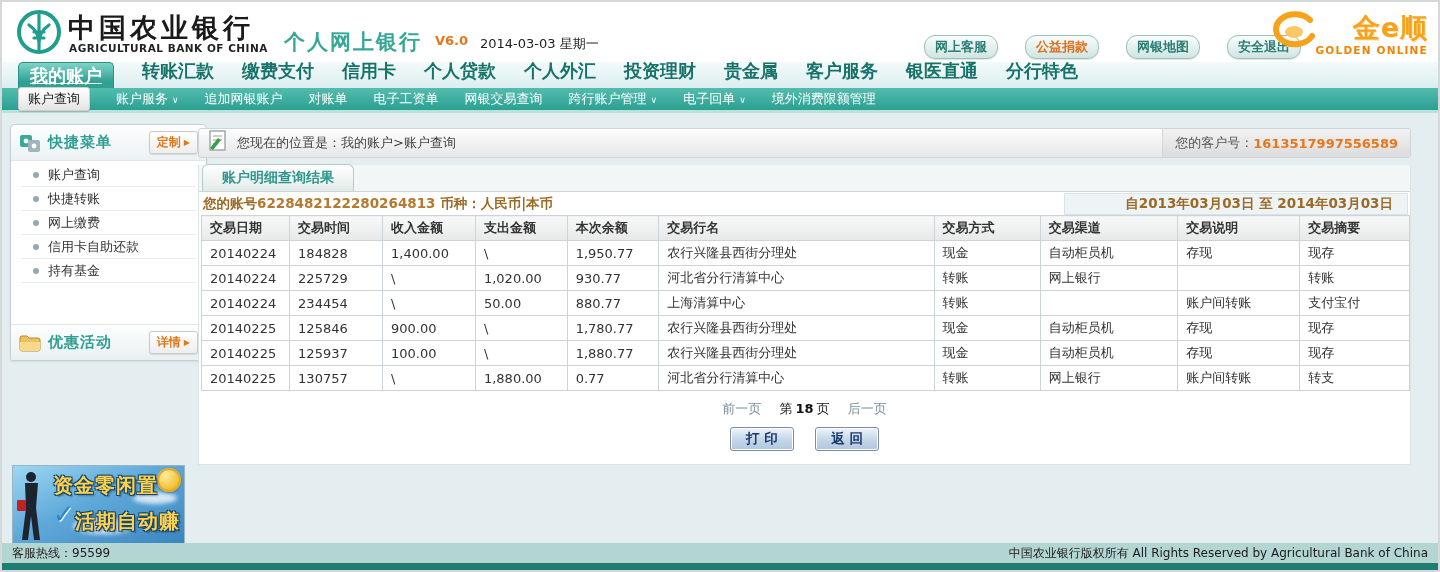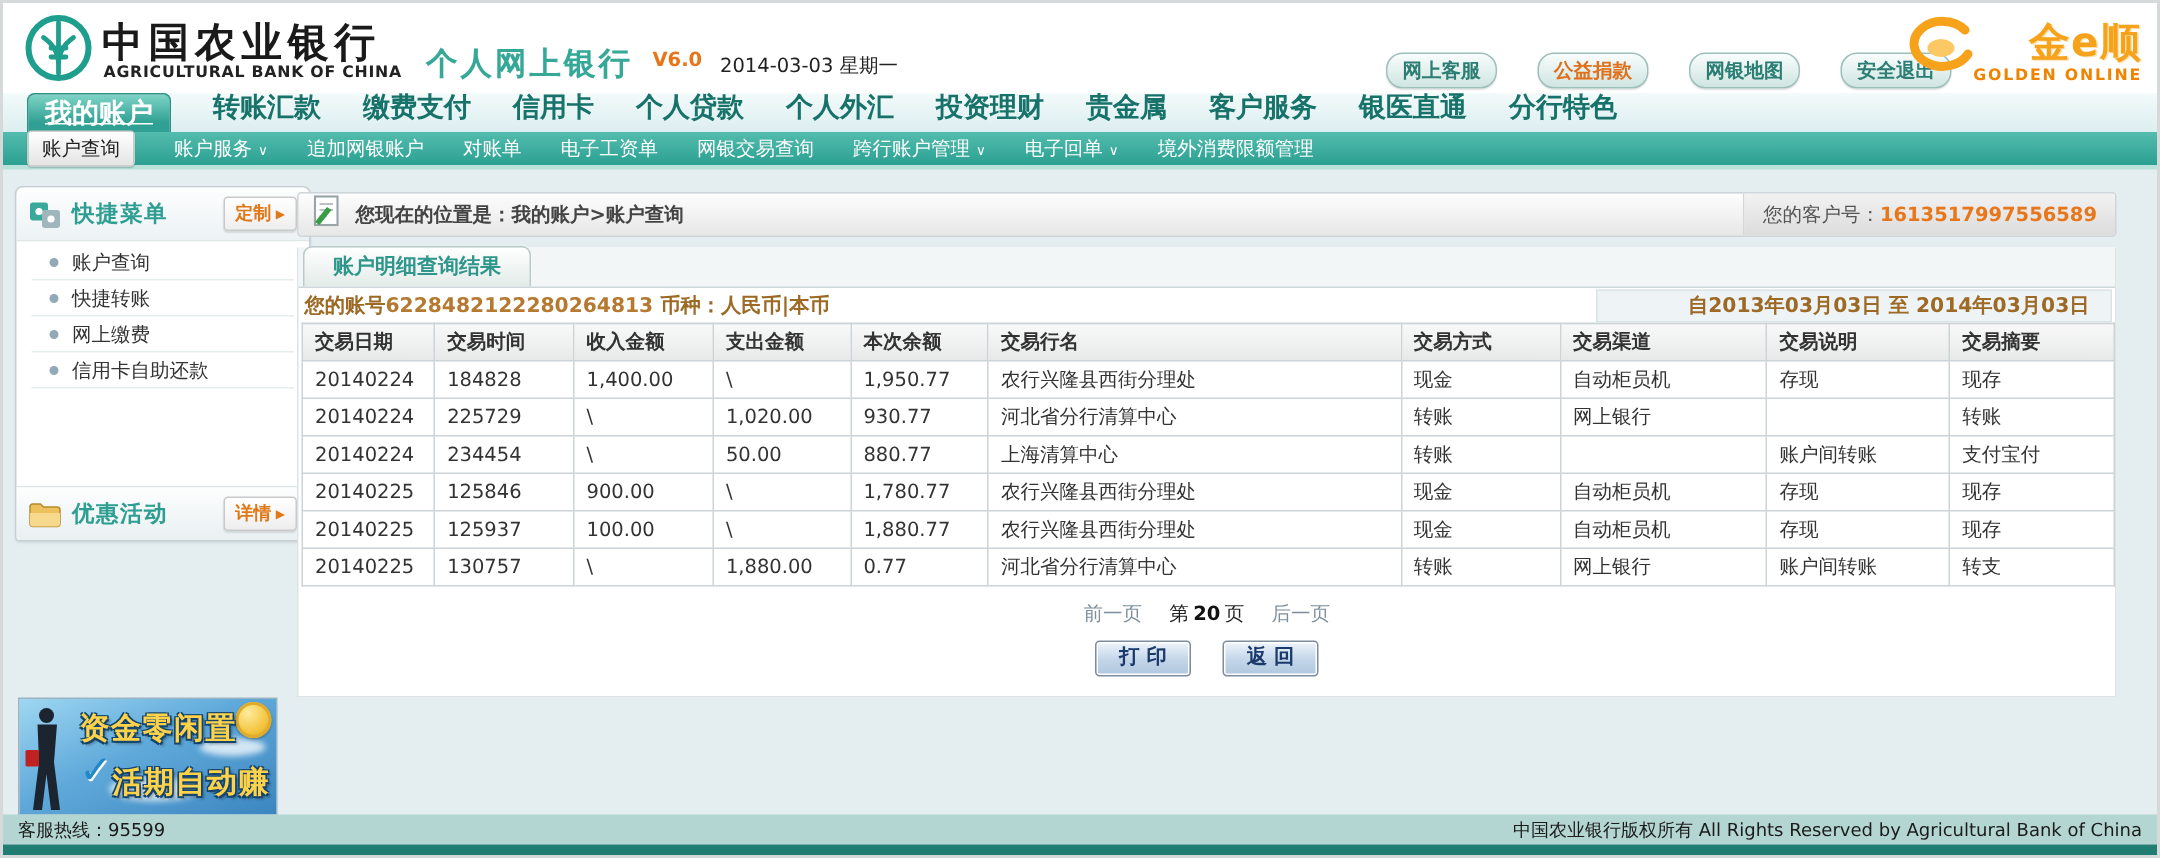--- a/index.html
+++ b/index.html
@@ -57,21 +57,21 @@
                   font-size:13px; color:#333; cursor:pointer; padding-left:12px; }
   .bullet { width:6px; height:6px; border-radius:50%; background:#93aab6; margin-right:9px; flex:0 0 auto; }
   .promo-head { height:36px; display:flex; align-items:center; padding:0 8px; gap:7px;
                 background:linear-gradient(#fdfefe,#e9f0f2); border-top:1px solid #dfe6e8; border-radius:0 0 3px 3px; }
 
   
   .loc-bar { position:absolute; left:196px; top:126px; width:1213px; height:30px;
              border:1px solid #cfd6d9; border-radius:3px; background:linear-gradient(#fdfdfd,#e7e7e7);
              display:flex; align-items:center; }
   .loc-icon { margin:0 8px 0 8px; }
-  .breadcrumb { font-size:13px; font-weight:bold; color:#444; }
+  .breadcrumb { font-size:13px; font-weight:normal; color:#444; }
   .client-chip { margin-left:auto; height:28px; display:flex; align-items:center; padding:0 12px;
                  background:linear-gradient(#f2f2f2,#dcdcdc); border-left:1px solid #d5d5d5; border-radius:0 3px 3px 0; }
   .client-label { font-size:13px; color:#555; }
   .client-no { font-size:13px; font-weight:bold; color:#e8761a; }
 
   
   .results { position:absolute; left:196px; top:163px; width:1213px; height:300px; background:#fff;
              border:1px solid #dde4e6; border-top:none; }
   .tab-strip { height:27px; background:#f2f6f6; border-bottom:1px solid #cdd6d9; display:flex; align-items:flex-end; }
   .result-tab { width:152px; height:27px; margin-left:3px; display:flex; align-items:center; justify-content:center;
@@ -196,20 +196,24 @@
           <span>快捷转账</span>
         </li>
         <li>
           <span class="bullet"></span>
           <span>网上缴费</span>
         </li>
         <li>
           <span class="bullet"></span>
           <span>信用卡自助还款</span>
         </li>
+        <li>
+          <span class="bullet"></span>
+          <span>持有基金</span>
+        </li>
       </ul>
     <div class="promo-head">
       <svg width="22" height="18" viewBox="0 0 22 18">
         <path d="M1 4 q0 -2 2 -2 h5 l2 2 h9 q2 0 2 2 v9 q0 2 -2 2 h-16 q-2 0 -2 -2 Z" fill="#edc25e" stroke="#b68a2e" stroke-width="1"></path>
         <path d="M1 8 h20 v7 q0 2 -2 2 h-16 q-2 0 -2 -2 Z" fill="#f6d98c"></path>
       </svg>
       <span class="side-title">优惠活动</span>
       <span class="mini-btn">
         <span>详情</span>
         <span class="arr">▶</span>
@@ -337,21 +341,21 @@
             <td>河北省分行清算中心</td>
             <td>转账</td>
             <td>网上银行</td>
             <td>账户间转账</td>
             <td>转支</td>
           </tr>
         </tbody>
     </table>
     <div class="pagination">
       <span class="pg-link">前一页</span>
-      <span class="pg-cur"><span>第</span><span class="pg-num">20</span><span>页</span></span>
+      <span class="pg-cur"><span>第</span><span class="pg-num">18</span><span>页</span></span>
       <span class="pg-link">后一页</span>
     </div>
     <div class="btn-row">
       <span class="sys-btn">打 印</span>
       <span class="sys-btn">返 回</span>
     </div>
   </div>
 
   <div class="ad">
     <div class="cloud" style="left:60px; top:52px; width:60px; height:16px;"></div>

